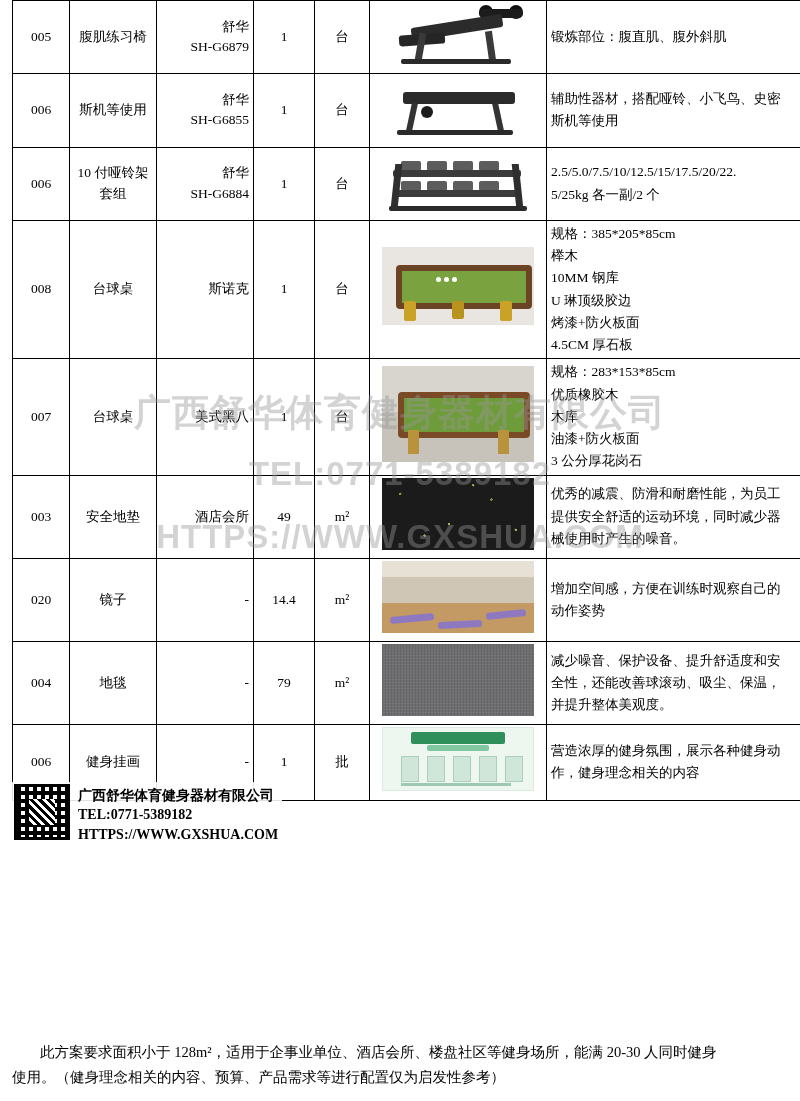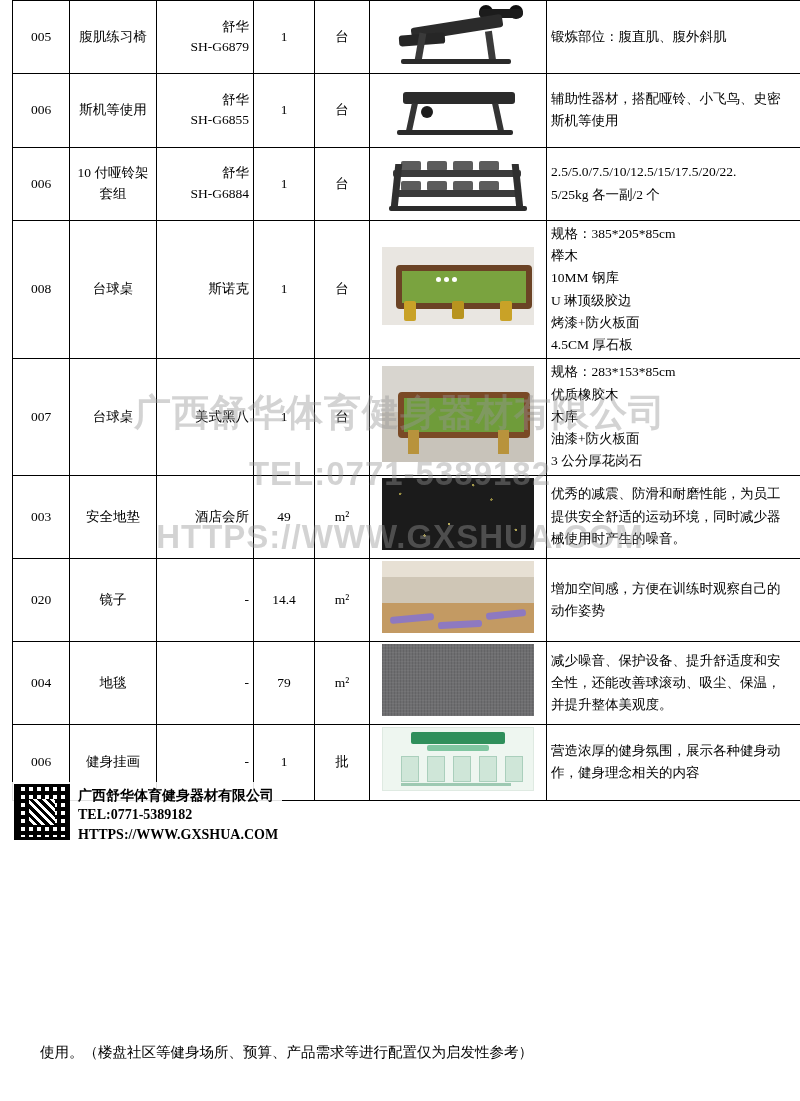--- a/index.html
+++ b/index.html
@@ -445,16 +445,17 @@
   <div class="stamp">
     <div class="qr"></div>
     <div class="stamp-text">
       <div>广西舒华体育健身器材有限公司</div>
       <div class="en">TEL:0771-5389182</div>
       <div class="en">HTTPS://WWW.GXSHUA.COM</div>
     </div>
   </div>
 
   <div class="footer">
-    <div>使用。（楼盘社区等健身场所、预算、产品需求等进行配置仅为启发性参考）</div>
+    <div>此方案要求面积小于 128m²，适用于企事业单位、酒店会所、楼盘社区等健身场所，能满 20-30 人同时健身</div>
+    <div>使用。（健身理念相关的内容、预算、产品需求等进行配置仅为启发性参考）</div>
   </div>
 
 </div>
 
 </body></html>

